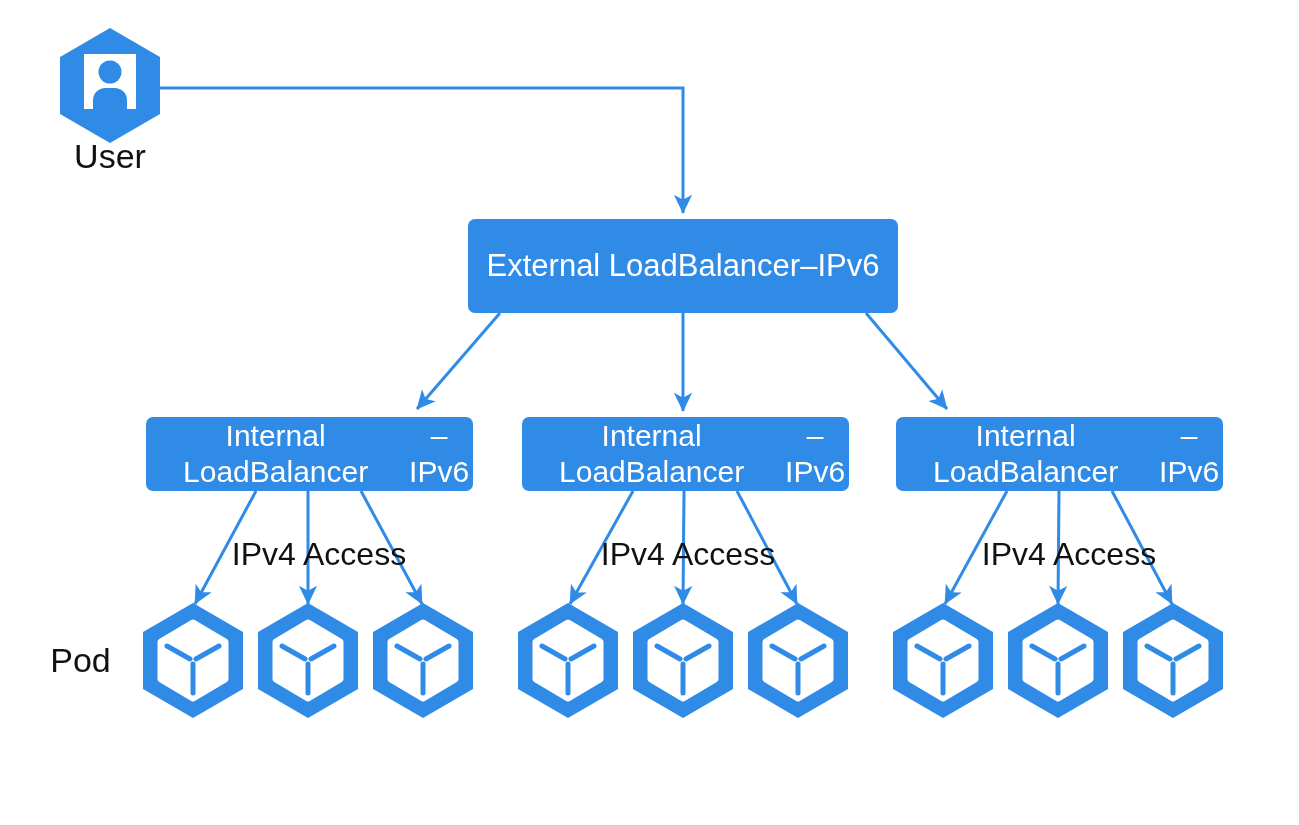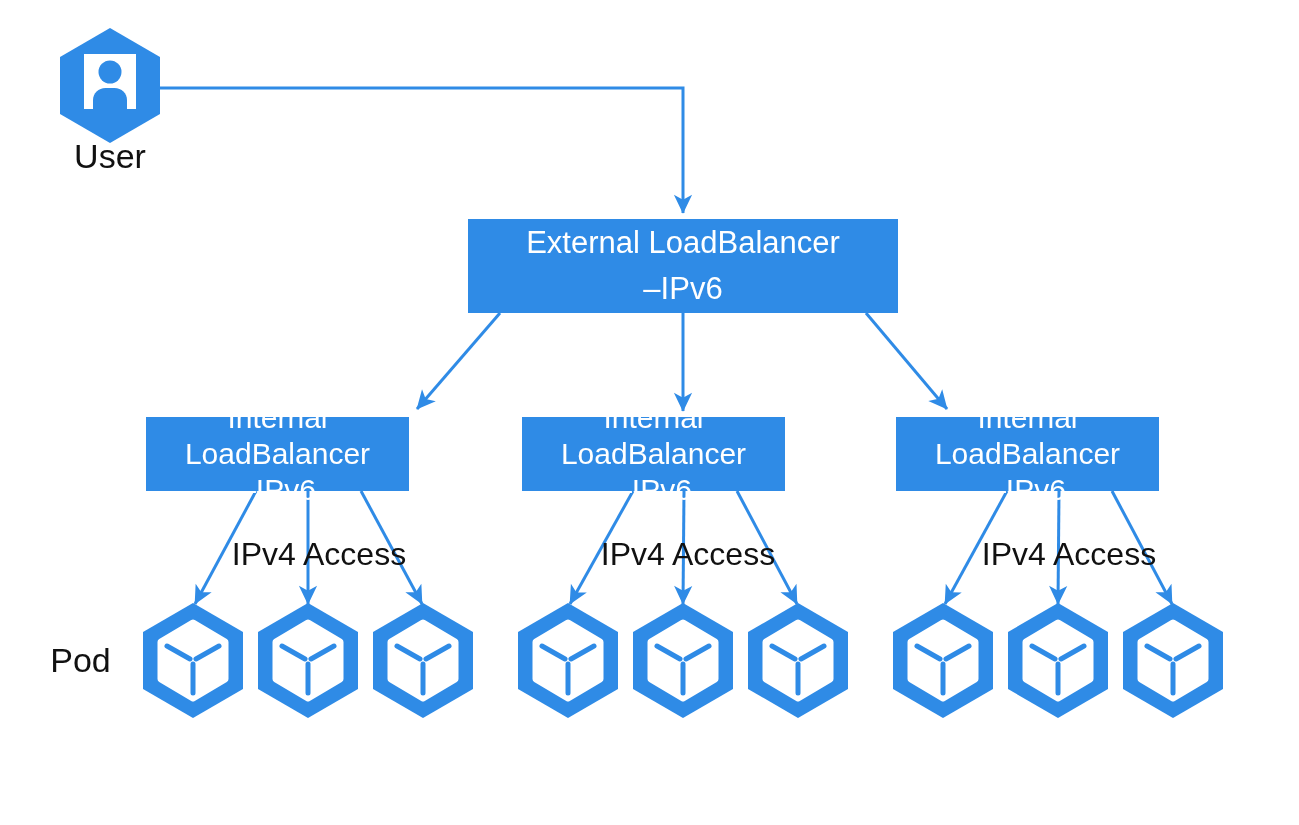--- a/index.html
+++ b/index.html
@@ -3,24 +3,24 @@
 <meta charset="utf-8">
 <style>
   html,body{margin:0;padding:0;background:#ffffff;}
   .canvas{
     position:relative;width:1299px;height:825px;background:#ffffff;
     font-family:"Liberation Sans",sans-serif;overflow:hidden;
   }
   .connectors{position:absolute;left:0;top:0;width:1299px;height:825px;}
   .lb-box{
     position:absolute;background:#2F8BE6;color:#ffffff;text-align:center;
-    display:flex;flex-direction:column;justify-content:center;align-items:center;
+    display:flex;justify-content:center;align-items:center;border-radius:7px;
   }
   .lb-box.external{left:468px;top:219px;width:430px;height:94px;font-size:31px;line-height:46px;}
-  .lb-box.internal{top:417px;width:263px;height:74px;font-size:30px;line-height:36px;}
+  .lb-box.internal{top:417px;width:327px;height:74px;font-size:30px;line-height:36px;}
   .lb-box.internal.g0{left:146px;}
   .lb-box.internal.g1{left:522px;}
   .lb-box.internal.g2{left:896px;}
   .black-label{position:absolute;color:#111111;text-align:center;}
   .user-label{left:40px;top:137px;width:140px;font-size:34px;}
   .pod-label{left:18px;top:641px;width:125px;font-size:34px;}
   .access-label{top:536px;width:320px;font-size:32px;}
   .access-label.g0{left:159px;}
   .access-label.g1{left:528px;}
   .access-label.g2{left:909px;}

